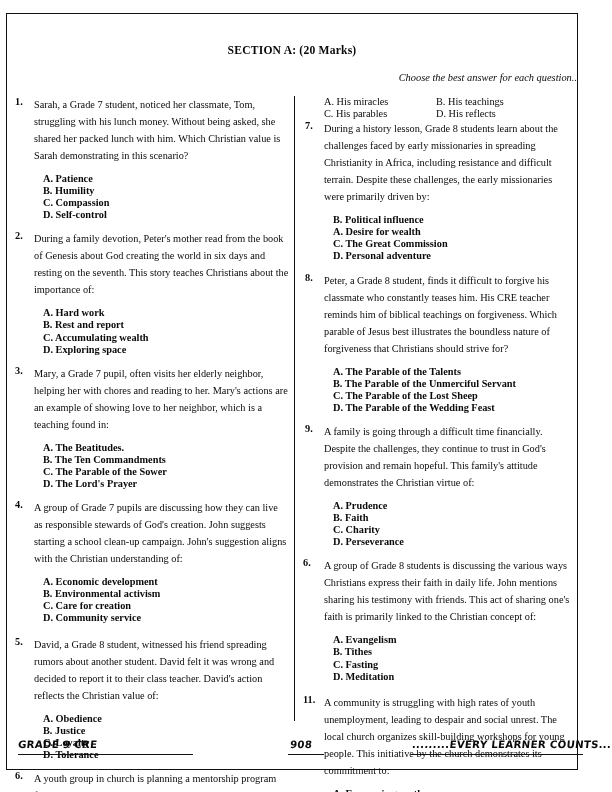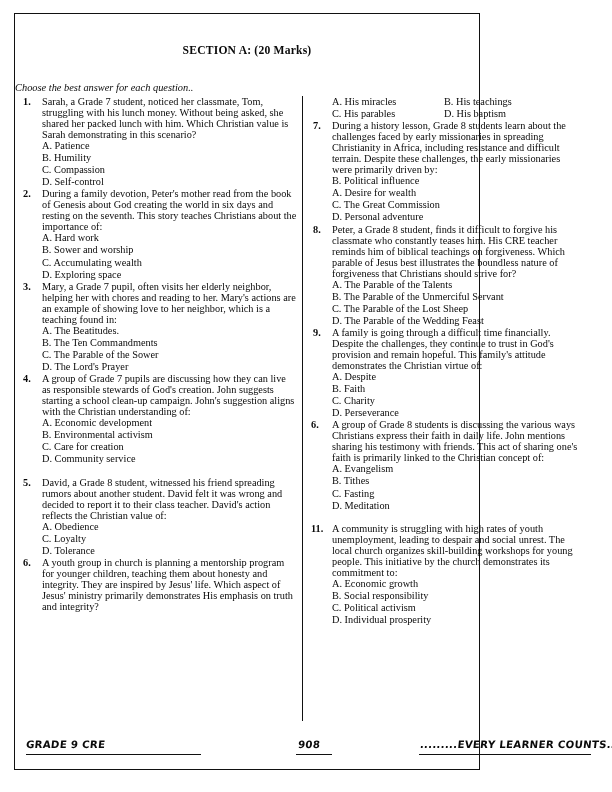--- a/index.html
+++ b/index.html
@@ -16,46 +16,46 @@
   }
   .page {
     position: absolute;
     left: 0; top: 0;
     width: 612px;
     height: 792px;
     background: #ffffff;
   }
   .frame {
     position: absolute;
-    left: 14px;
+    left: 6px;
     top: 13px;
-    width: 466px;
+    width: 572px;
     height: 757px;
     border: 1.6px solid #111;
     box-sizing: border-box;
   }
   .frame-inner {
     position: absolute;
     left: 0; top: 0;
     width: 100%;
     height: 100%;
     box-sizing: border-box;
   }
   .section-title {
     text-align: center;
     font-weight: bold;
     font-size: 11.6px;
     letter-spacing: .2px;
     margin-top: 30px;
   }
   .instruction {
-    text-align: left;
+    text-align: right;
     font-style: italic;
     font-size: 10.4px;
-    margin-top: 25px;
+    margin-top: 15px;
   }
   .columns {
     position: absolute;
     left: 0;
     top: 82px;
     width: 100%;
     height: 648px;
     box-sizing: border-box;
   }
   .col {
@@ -94,27 +94,28 @@
     font-size: 10.3px;
     line-height: 12.1px;
     width: 17px;
   }
   .qnum.wide {
     left: -2px;
     width: 19px;
   }
   .qtext {
     font-size: 10.3px;
-    line-height: 11px;
+    line-height: 17px;
     text-align: left;
   }
   .opts {
     list-style: none;
-    margin: 0;
+    margin: 9px;
     padding: 0;
+    font-weight: bold;
   }
   .opt {
     font-size: 10.3px;
     line-height: 12.1px;
     white-space: pre;
   }
   .opt-row {
     font-size: 10.3px;
     line-height: 12.1px;
     display: flex;
@@ -177,21 +178,21 @@
               <li class="opt">C. Compassion</li>
               <li class="opt">D. Self-control</li>
             </ul>
           </div>
 
           <div class="q">
             <span class="qnum">2.</span>
             <div class="qtext">During a family devotion, Peter's mother read from the book of Genesis about God creating the world in six days and resting on the seventh. This story teaches Christians about the importance of:</div>
             <ul class="opts">
               <li class="opt">A. Hard work</li>
-              <li class="opt">B. Sower and worship</li>
+              <li class="opt">B. Rest and report</li>
               <li class="opt">C. Accumulating wealth</li>
               <li class="opt">D. Exploring space</li>
             </ul>
           </div>
 
           <div class="q">
             <span class="qnum">3.</span>
             <div class="qtext">Mary, a Grade 7 pupil, often visits her elderly neighbor, helping her with chores and reading to her. Mary's actions are an example of showing love to her neighbor, which is a teaching found in:</div>
             <ul class="opts">
               <li class="opt">A. The Beatitudes.</li>
@@ -210,20 +211,21 @@
               <li class="opt">C. Care for creation</li>
               <li class="opt">D. Community service</li>
             </ul>
           </div>
 
           <div class="q gap">
             <span class="qnum">5.</span>
             <div class="qtext">David, a Grade 8 student, witnessed his friend spreading rumors about another student. David felt it was wrong and decided to report it to their class teacher. David's action reflects the Christian value of:</div>
             <ul class="opts">
               <li class="opt">A. Obedience</li>
+              <li class="opt">B. Justice</li>
               <li class="opt">C. Loyalty</li>
               <li class="opt">D. Tolerance</li>
             </ul>
           </div>
 
           <div class="q">
             <span class="qnum">6.</span>
             <div class="qtext">A youth group in church is planning a mentorship program for younger children, teaching them about honesty and integrity. They are inspired by Jesus' life. Which aspect of Jesus' ministry primarily demonstrates His emphasis on truth and integrity?</div>
           </div>
 
@@ -231,21 +233,21 @@
 
         <div class="col col-right">
 
           <div class="orphan-opts">
             <div class="opt-row">
               <span class="cell">A. His miracles</span>
               <span class="cell">B. His teachings</span>
             </div>
             <div class="opt-row">
               <span class="cell">C. His parables</span>
-              <span class="cell">D. His baptism</span>
+              <span class="cell">D. His reflects</span>
             </div>
           </div>
 
           <div class="q">
             <span class="qnum">7.</span>
             <div class="qtext">During a history lesson, Grade 8 students learn about the challenges faced by early missionaries in spreading Christianity in Africa, including resistance and difficult terrain. Despite these challenges, the early missionaries were primarily driven by:</div>
             <ul class="opts">
               <li class="opt">B. Political influence</li>
               <li class="opt">A. Desire for wealth</li>
               <li class="opt">C. The Great Commission</li>
@@ -261,21 +263,21 @@
               <li class="opt">B. The Parable of the Unmerciful Servant</li>
               <li class="opt">C. The Parable of the Lost Sheep</li>
               <li class="opt">D. The Parable of the Wedding Feast</li>
             </ul>
           </div>
 
           <div class="q">
             <span class="qnum">9.</span>
             <div class="qtext">A family is going through a difficult time financially. Despite the challenges, they continue to trust in God's provision and remain hopeful. This family's attitude demonstrates the Christian virtue of:</div>
             <ul class="opts">
-              <li class="opt">A. Despite</li>
+              <li class="opt">A. Prudence</li>
               <li class="opt">B. Faith</li>
               <li class="opt">C. Charity</li>
               <li class="opt">D. Perseverance</li>
             </ul>
           </div>
 
           <div class="q">
             <span class="qnum wide">6.</span>
             <div class="qtext">A group of Grade 8 students is discussing the various ways Christians express their faith in daily life. John mentions sharing his testimony with friends. This act of sharing one's faith is primarily linked to the Christian concept of:</div>
             <ul class="opts">

